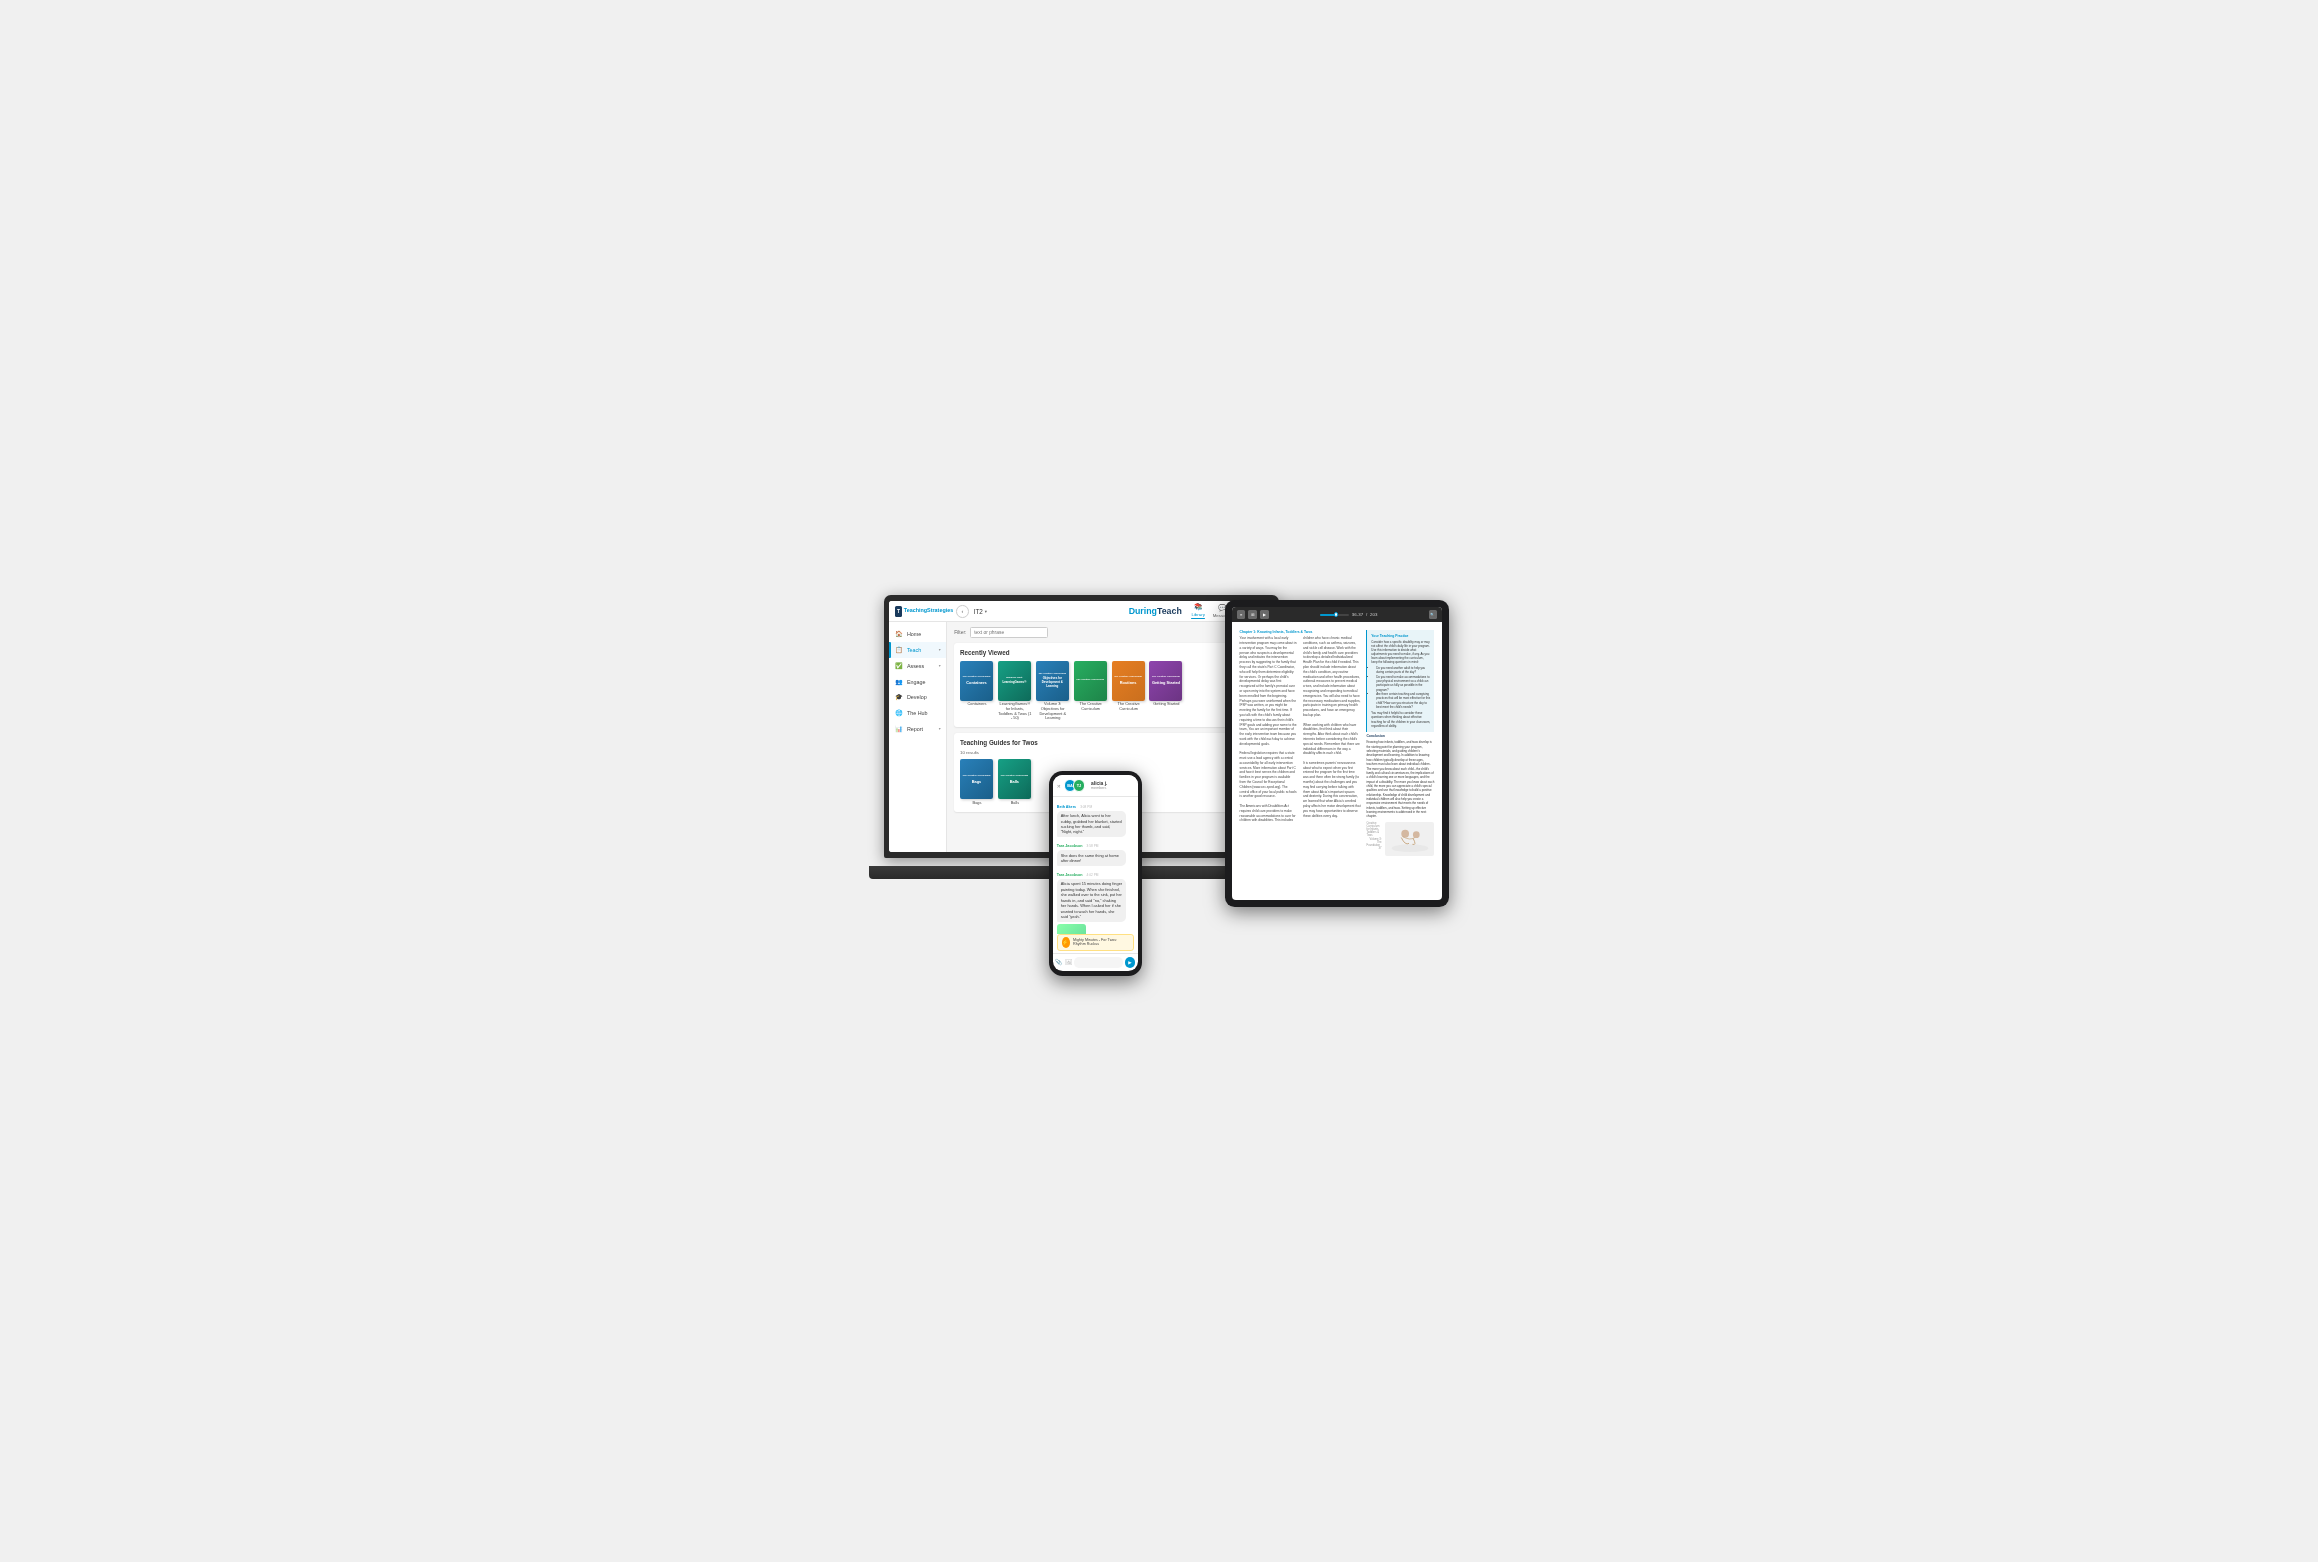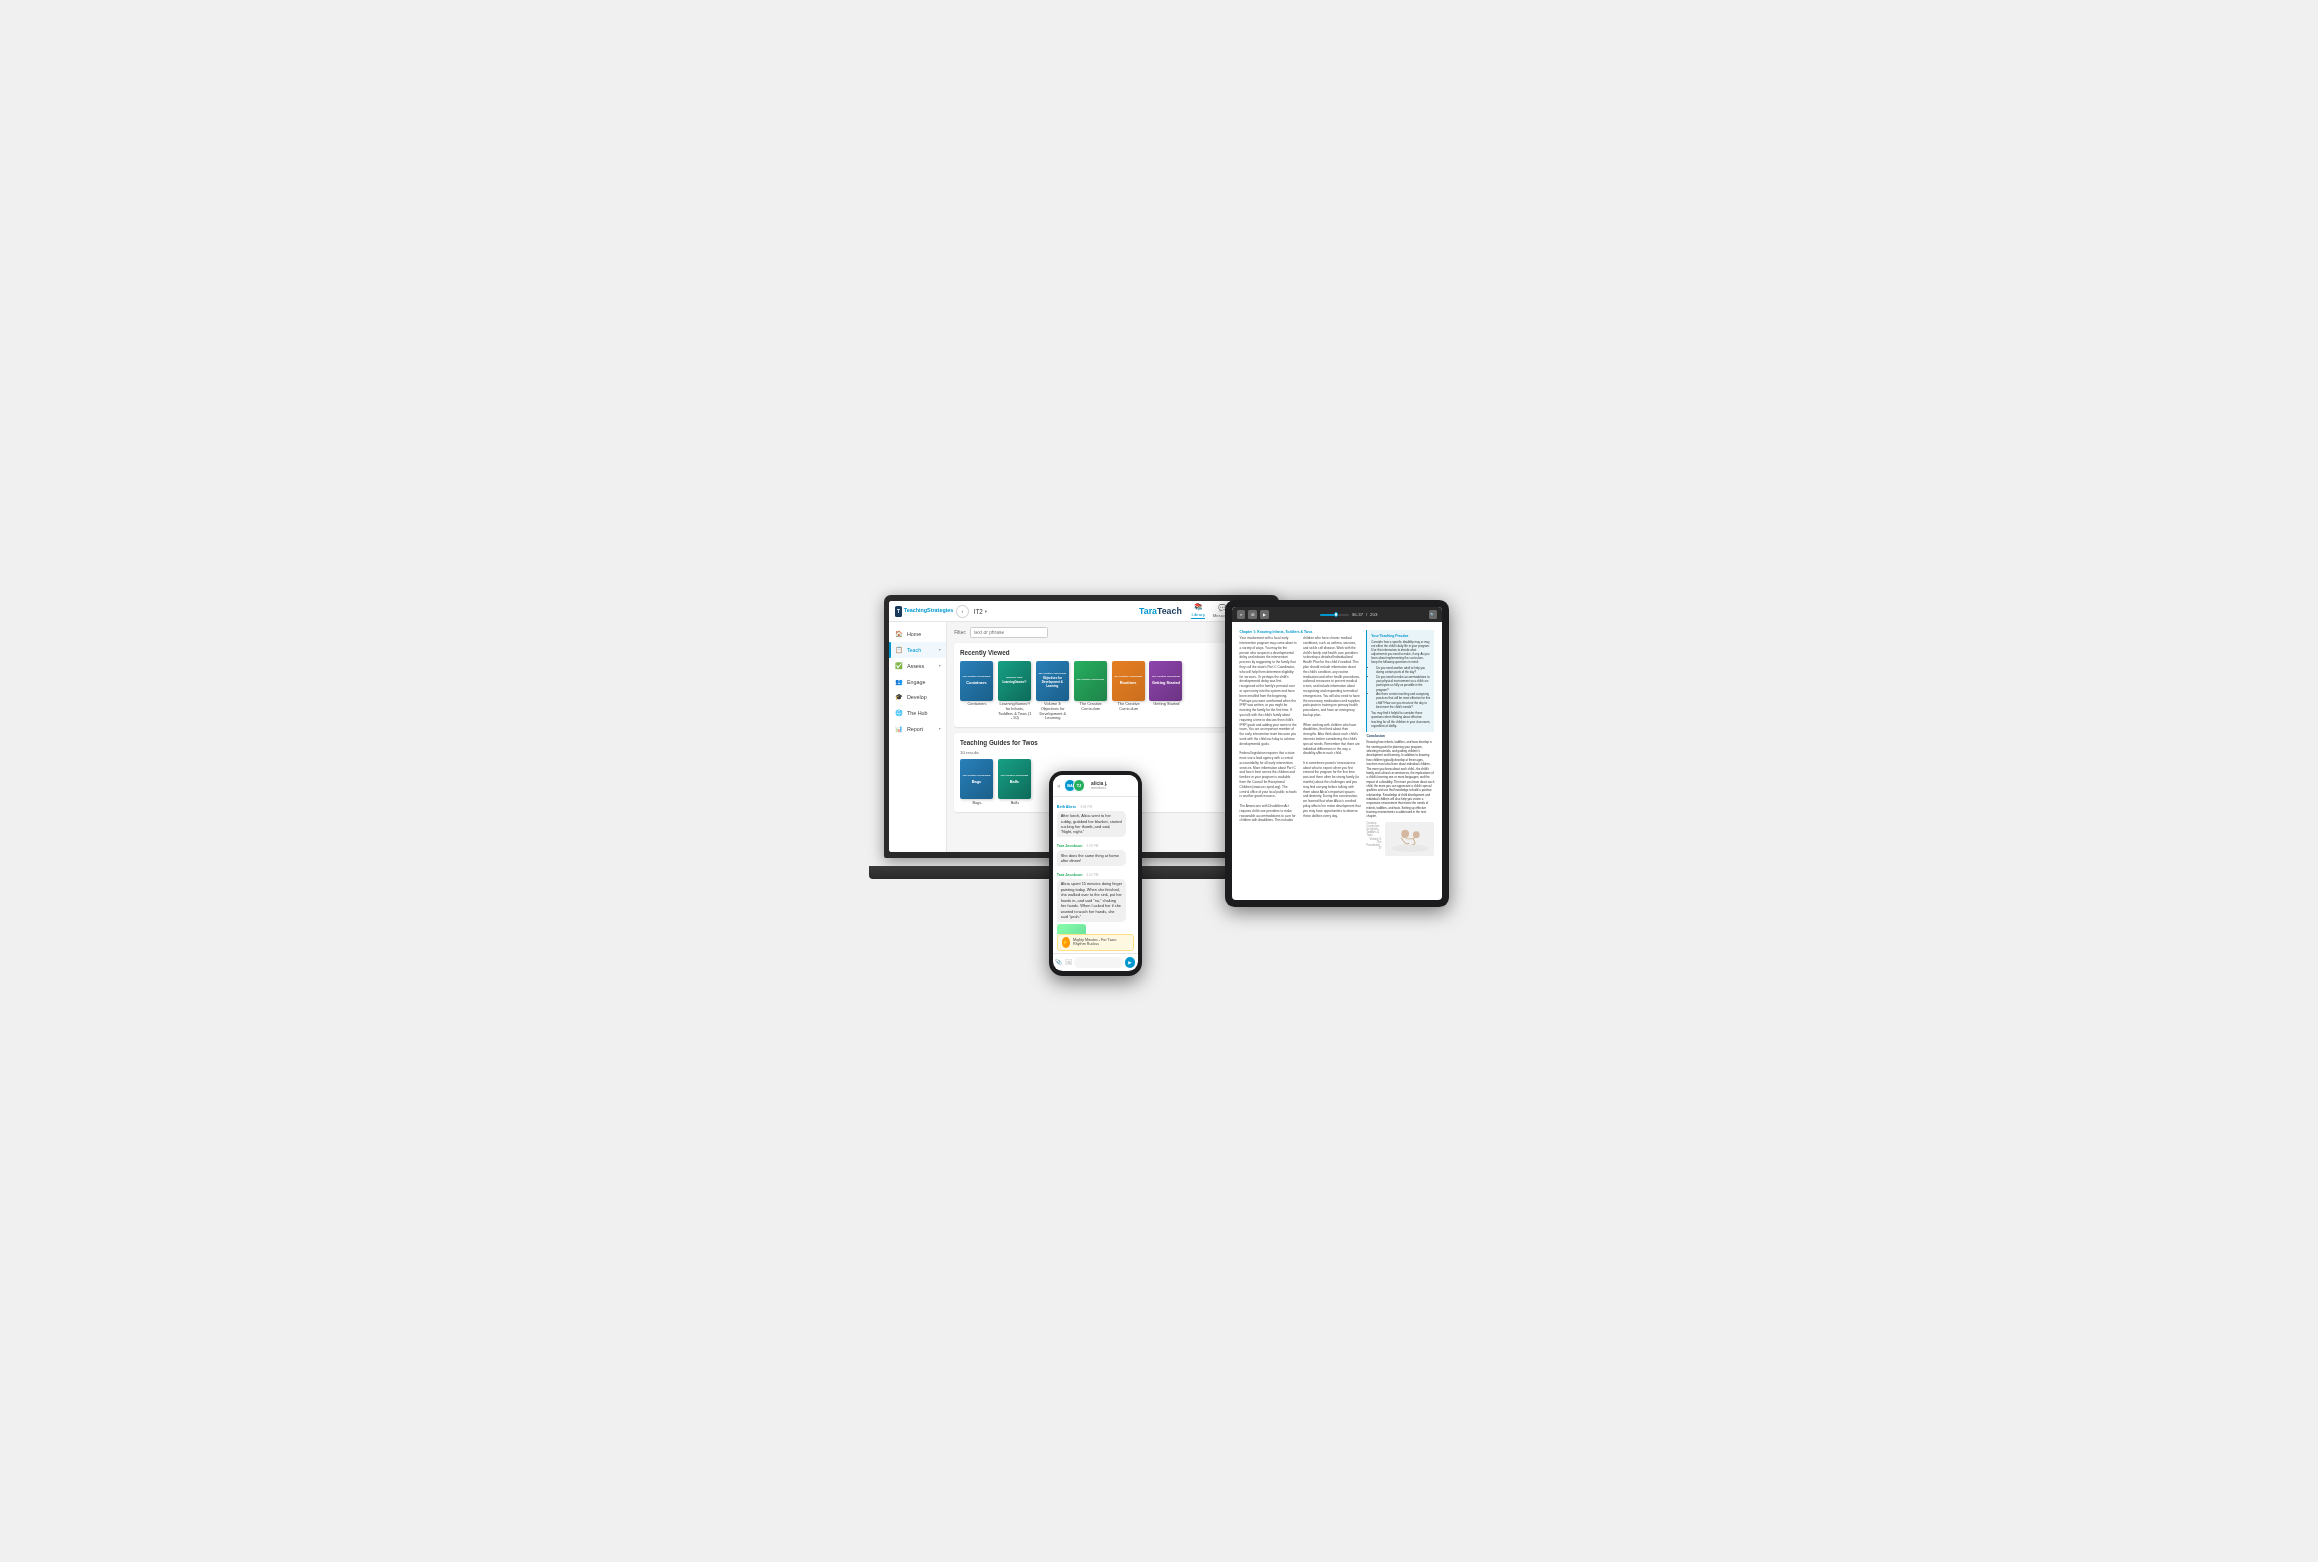--- a/index.html
+++ b/index.html
@@ -630,21 +630,21 @@
             <div class="app-logo-text">
               <span>Teaching</span><span style="color:#0097ce">Strategies</span>
             </div>
           </div>
           <div class="header-chevron">‹</div>
           <div class="header-workspace">
             <span>IT2</span>
             <span class="chevron-down">▾</span>
           </div>
           <div class="smart-teach-logo">
-            <span class="smart">Tara</span><span class="teach">Teach</span>
+            <span class="smart">During</span><span class="teach">Teach</span>
           </div>
           <div class="header-nav">
             <div class="header-nav-item active">
               <span class="nav-icon">📚</span>
               <span>Library</span>
               <div class="nav-underline"></div>
             </div>
             <div class="header-nav-item">
               <span class="nav-icon">💬</span>
               <span>Messages</span>

